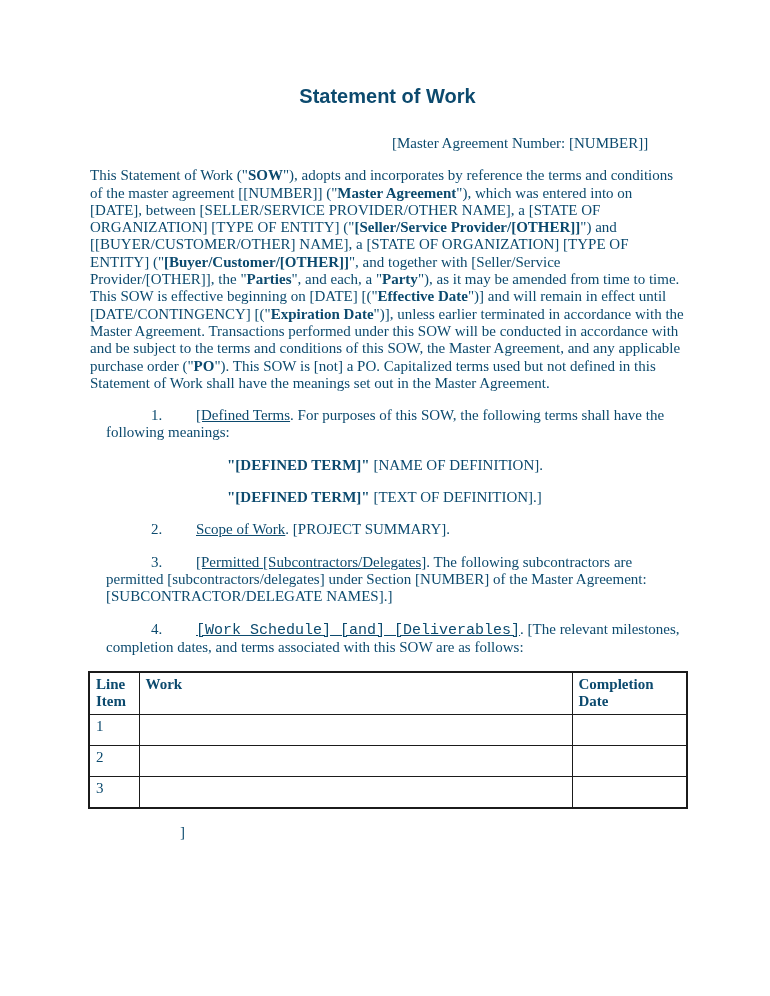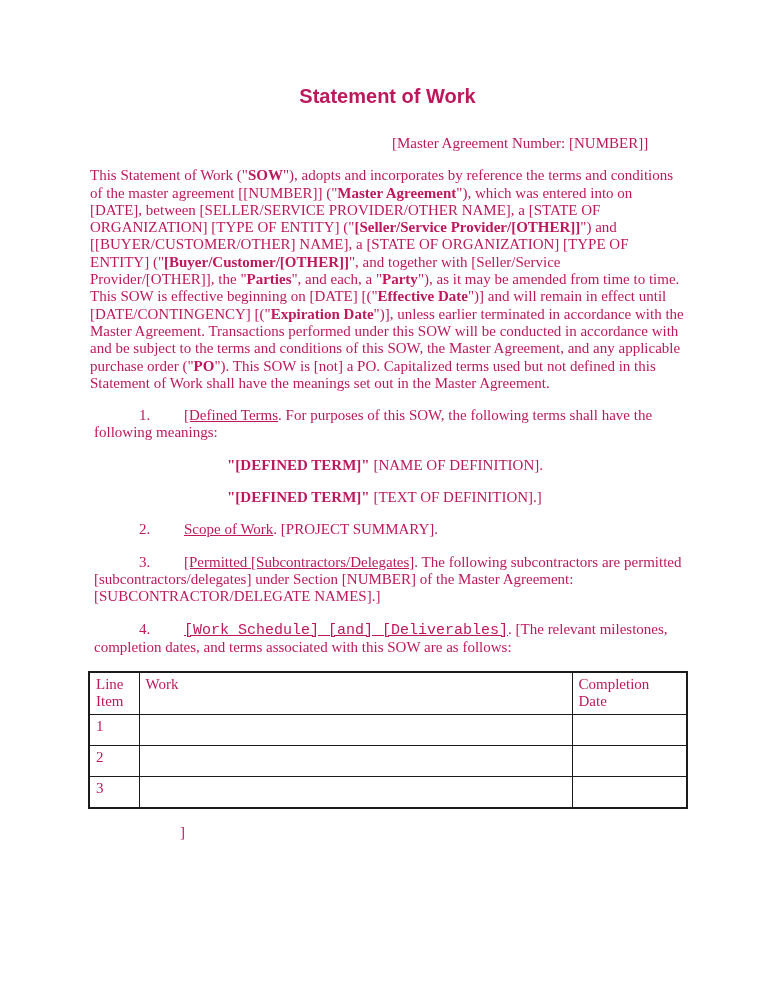--- a/index.html
+++ b/index.html
@@ -10,39 +10,39 @@
   .page {
     position: relative;
     width: 770px;
     height: 996px;
     background: #ffffff;
     box-sizing: border-box;
     padding: 85px 85px 0 90px;
     font-family: "Liberation Serif", serif;
     font-size: 15px;
     line-height: 17.3px;
-    color: #be185d;
+    color: #0c4a6e;
     overflow: hidden;
   }
   .doc-title {
     font-family: "Liberation Sans", sans-serif;
     font-size: 20px;
     line-height: 23px;
     font-weight: bold;
     text-align: center;
     margin: 0 0 27px 0;
   }
   .meta-line {
     margin: 0 0 13px 302px;
   }
   p.body-para {
     margin: 15px 0 0 0;
   }
   p.section-para {
-    margin: 15px 0 0 4px;
+    margin: 15px 0 0 16px;
     text-indent: 45px;
   }
   .sec-num {
     display: inline-block;
     width: 45px;
     text-indent: 0;
   }
   p.definition-para {
     margin: 15px 0 0 137px;
   }
@@ -59,21 +59,21 @@
     border: 1.6px solid #1b1b1b;
     font-size: 15px;
     line-height: 17.3px;
     text-align: left;
     vertical-align: top;
     padding: 3px 6px;
     font-weight: normal;
     overflow: hidden;
   }
   table.sow-table th {
-    font-weight: normal;
+    font-weight: bold;
   }
   table.sow-table tr.data-row td {
     height: 24px;
   }
   p.closing-para {
     margin: 15px 0 0 90px;
   }
 </style>
 </head>
 <body>

